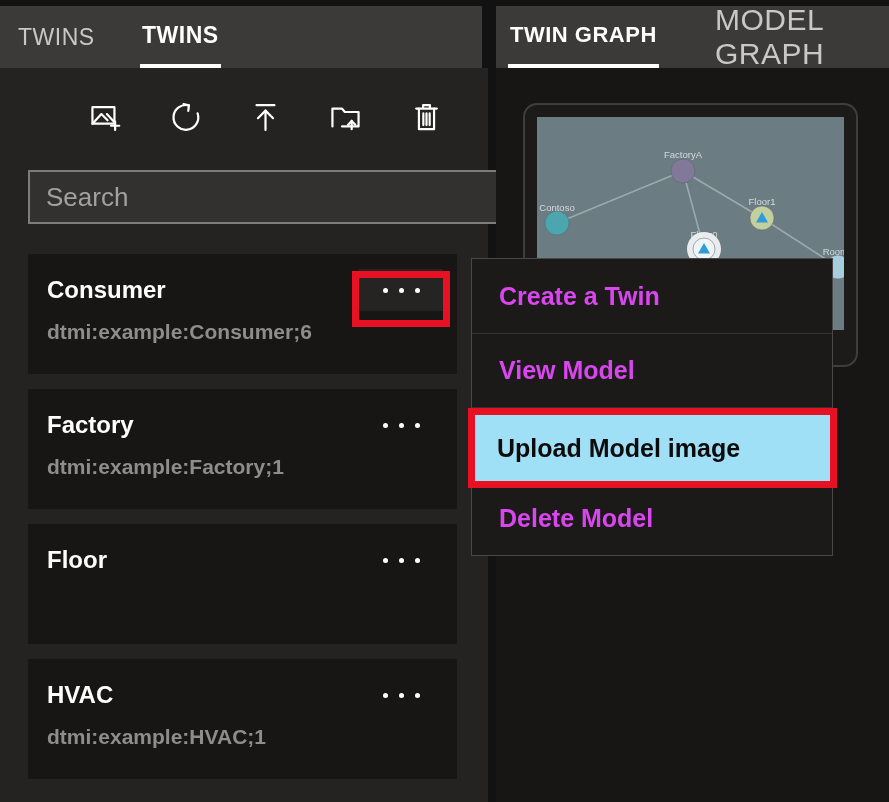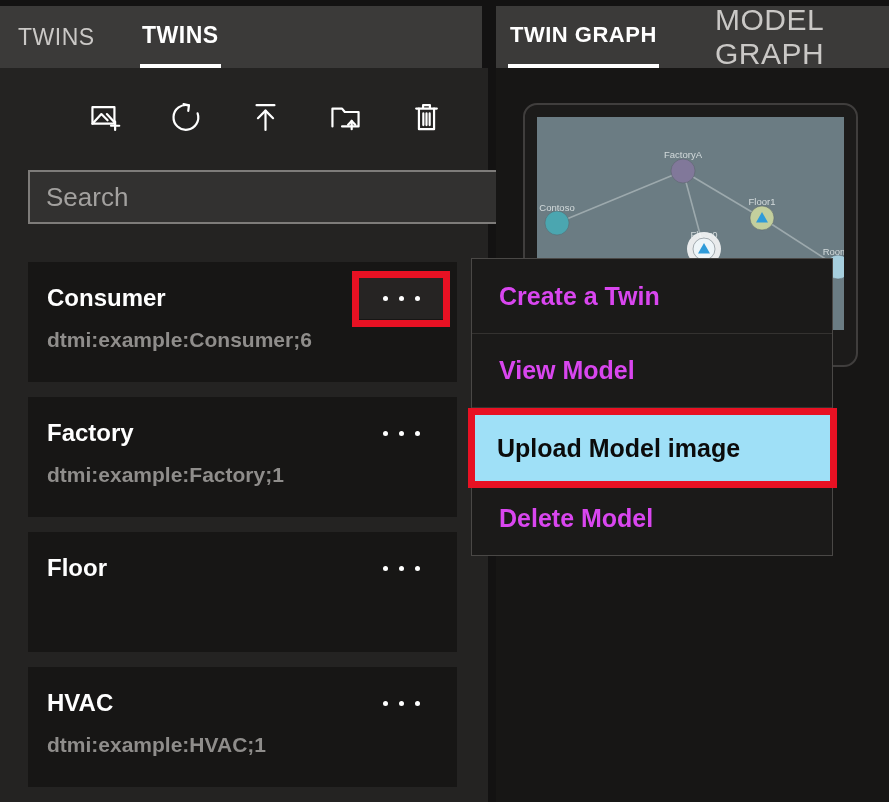--- a/index.html
+++ b/index.html
@@ -27,21 +27,21 @@
   .tool-btn { width:44px; height:44px; display:flex; align-items:center;
               justify-content:center; background:transparent; border:none; cursor:pointer; }
   .tool-btn svg { width:33px; height:33px; stroke:#ffffff; stroke-width:1.6;
                   fill:none; stroke-linecap:round; stroke-linejoin:round; }
 
   .search-input { position:absolute; left:28px; top:102px; width:500px; height:54px;
                   background:#323130; border:2px solid #7e7c7a; color:#ffffff;
                   font-size:26px; padding:0 16px; font-family:"Liberation Sans",sans-serif; }
   .search-input::placeholder { color:#a3a19f; }
 
-  .model-list { position:absolute; left:28px; top:194px; width:429px;
+  .model-list { position:absolute; left:28px; top:186px; width:429px;
                 display:flex; flex-direction:column; gap:15px; }
   .model-card { position:relative; width:429px; height:120px; background:#171615; }
   .model-title { position:absolute; left:19px; top:22px; color:#ffffff;
                  font-size:24px; font-weight:700; }
   .model-id { position:absolute; left:19px; top:66px; color:#8f8d8b;
               font-size:21px; font-weight:600; }
   .dots-btn { position:absolute; right:14px; top:15px; width:84px; height:42px;
               display:flex; align-items:center; justify-content:center; gap:11px;
               background:transparent; border:none; cursor:pointer; }
   .dots-btn.open { background:#262423; }

